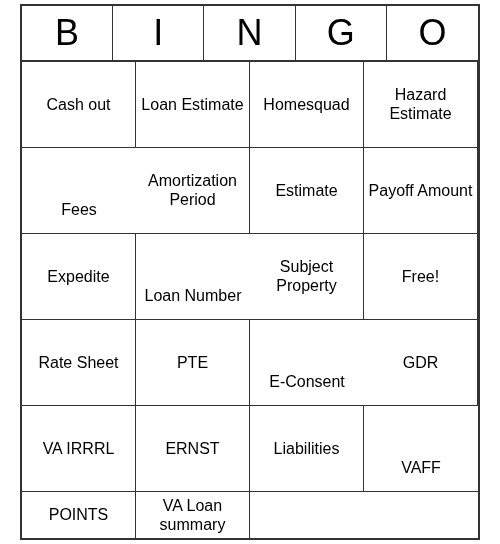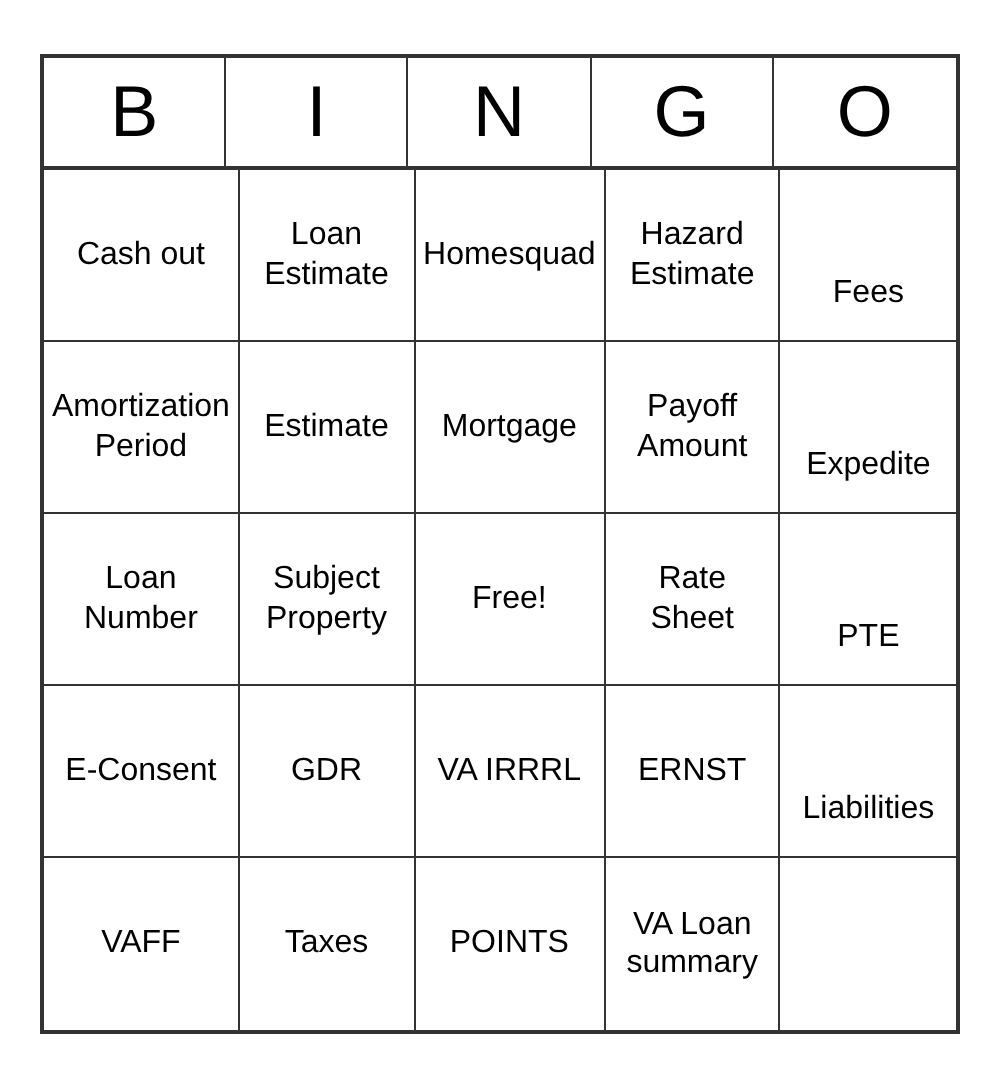--- a/index.html
+++ b/index.html
@@ -38,21 +38,21 @@
       padding: 6px 0;
       border-right: 1px solid #333;
     }
 
     .bingo-header-cell:last-child {
       border-right: none;
     }
 
     .bingo-grid {
       display: grid;
-      grid-template-columns: repeat(5, 1fr);
+      grid-template-columns: repeat(4, 1fr);
       grid-template-rows: repeat(5, 86px);
     }
 
     .bingo-cell {
       border-right: 1px solid #333;
       border-bottom: 1px solid #333;
       display: flex;
       justify-content: center;
       align-items: center;
       text-align: center;
@@ -100,23 +100,20 @@
       <div class="bingo-cell">
         <span class="xlarge">Fees</span>
       </div>
       <div class="bingo-cell">
         <span class="xsmall">Amortization Period</span>
       </div>
       <div class="bingo-cell">
         <span class="large">Estimate</span>
       </div>
       <div class="bingo-cell">
-        <span class="medium">Mortgage</span>
-      </div>
-      <div class="bingo-cell">
         <span class="large">Payoff Amount</span>
       </div>
       <div class="bingo-cell">
         <span class="medium">Expedite</span>
       </div>
       <div class="bingo-cell">
         <span class="small">Loan Number</span>
       </div>
       <div class="bingo-cell">
         <span class="small">Subject Property</span>
@@ -142,22 +139,19 @@
       <div class="bingo-cell">
         <span class="medium">ERNST</span>
       </div>
       <div class="bingo-cell">
         <span class="small">Liabilities</span>
       </div>
       <div class="bingo-cell">
         <span class="large">VAFF</span>
       </div>
       <div class="bingo-cell">
-        <span class="large">Taxes</span>
-      </div>
-      <div class="bingo-cell">
         <span class="small">POINTS</span>
       </div>
       <div class="bingo-cell">
         <span class="small">VA Loan summary</span>
       </div>
     </div>
 </div>
 
 </body></html>

